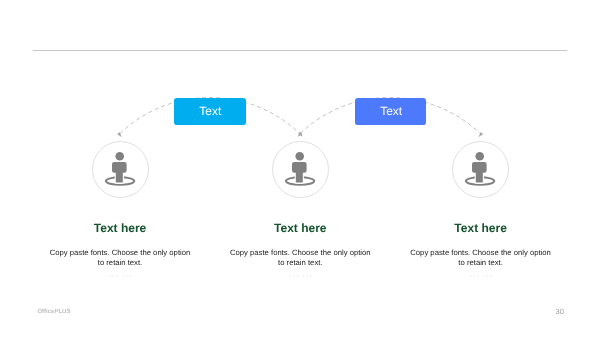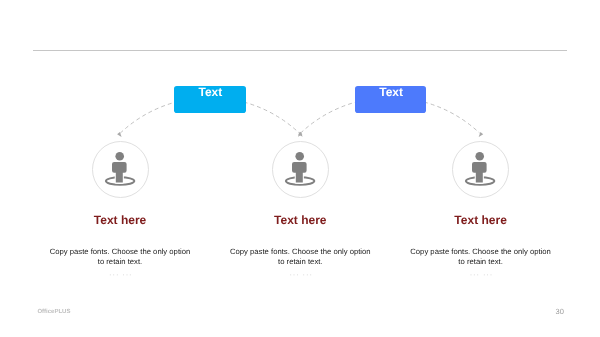--- a/index.html
+++ b/index.html
@@ -2,25 +2,25 @@
 <html><head>
 <meta charset="utf-8">
 <title>Slide</title>
 <style>
   html,body{margin:0;padding:0;}
   body{width:600px;height:337px;background:#ffffff;overflow:hidden;
        font-family:"Liberation Sans",sans-serif;-webkit-font-smoothing:antialiased;text-rendering:geometricPrecision;}
   #slide{position:relative;width:600px;height:337px;background:#fff;}
   .divider{position:absolute;left:32.5px;top:49.9px;width:534.5px;height:1.3px;background:#c6c6c6;}
   svg.arcs{position:absolute;left:0;top:0;width:600px;height:337px;}
-  .chip{position:absolute;border-radius:2.8px;display:flex;align-items:flex-start;justify-content:center;
-        color:#fff;font-weight:bold;font-size:12px;letter-spacing:0;text-indent:1px;line-height:1;padding-top:0.6px;box-sizing:border-box;}
+  .chip{position:absolute;border-radius:2.8px;display:flex;align-items:center;justify-content:center;
+        color:#fff;font-weight:normal;font-size:12px;letter-spacing:0;text-indent:1px;line-height:1;padding-top:0.6px;box-sizing:border-box;margin-top:12px;}
   .col{position:absolute;width:240px;text-align:center;}
-  .col h3{margin:4px;font-size:12px;font-weight:bold;color:#7f1d1d;letter-spacing:0;line-height:14px;}
-  .col p{margin:20px 0 0 0;font-size:7.7px;color:#1a1a1a;line-height:10.6px;}
+  .col h3{margin:12px;font-size:12px;font-weight:bold;color:#14532d;letter-spacing:0;line-height:14px;}
+  .col p{margin:13px 0 0 0;font-size:7.7px;color:#1a1a1a;line-height:10.6px;}
   .dots{font-size:7.5px;color:#c9c9c9;letter-spacing:0.9px;margin-top:4.4px;line-height:6px;text-indent:1.6px;}
   .circle{position:absolute;width:57px;height:57px;border-radius:50%;border:1px solid #e0e0e0;background:#fff;box-sizing:border-box;}
   svg.person{position:absolute;left:-1px;top:-1px;width:57px;height:57px;}
   .footer-brand{position:absolute;left:37.4px;top:309px;font-size:6px;font-weight:bold;color:#c0c0c0;}
   .page-num{position:absolute;left:555.5px;top:307.1px;font-size:7.5px;color:#9e9e9e;}
 </style>
 </head>
 <body>
 
 <div id="slide">

